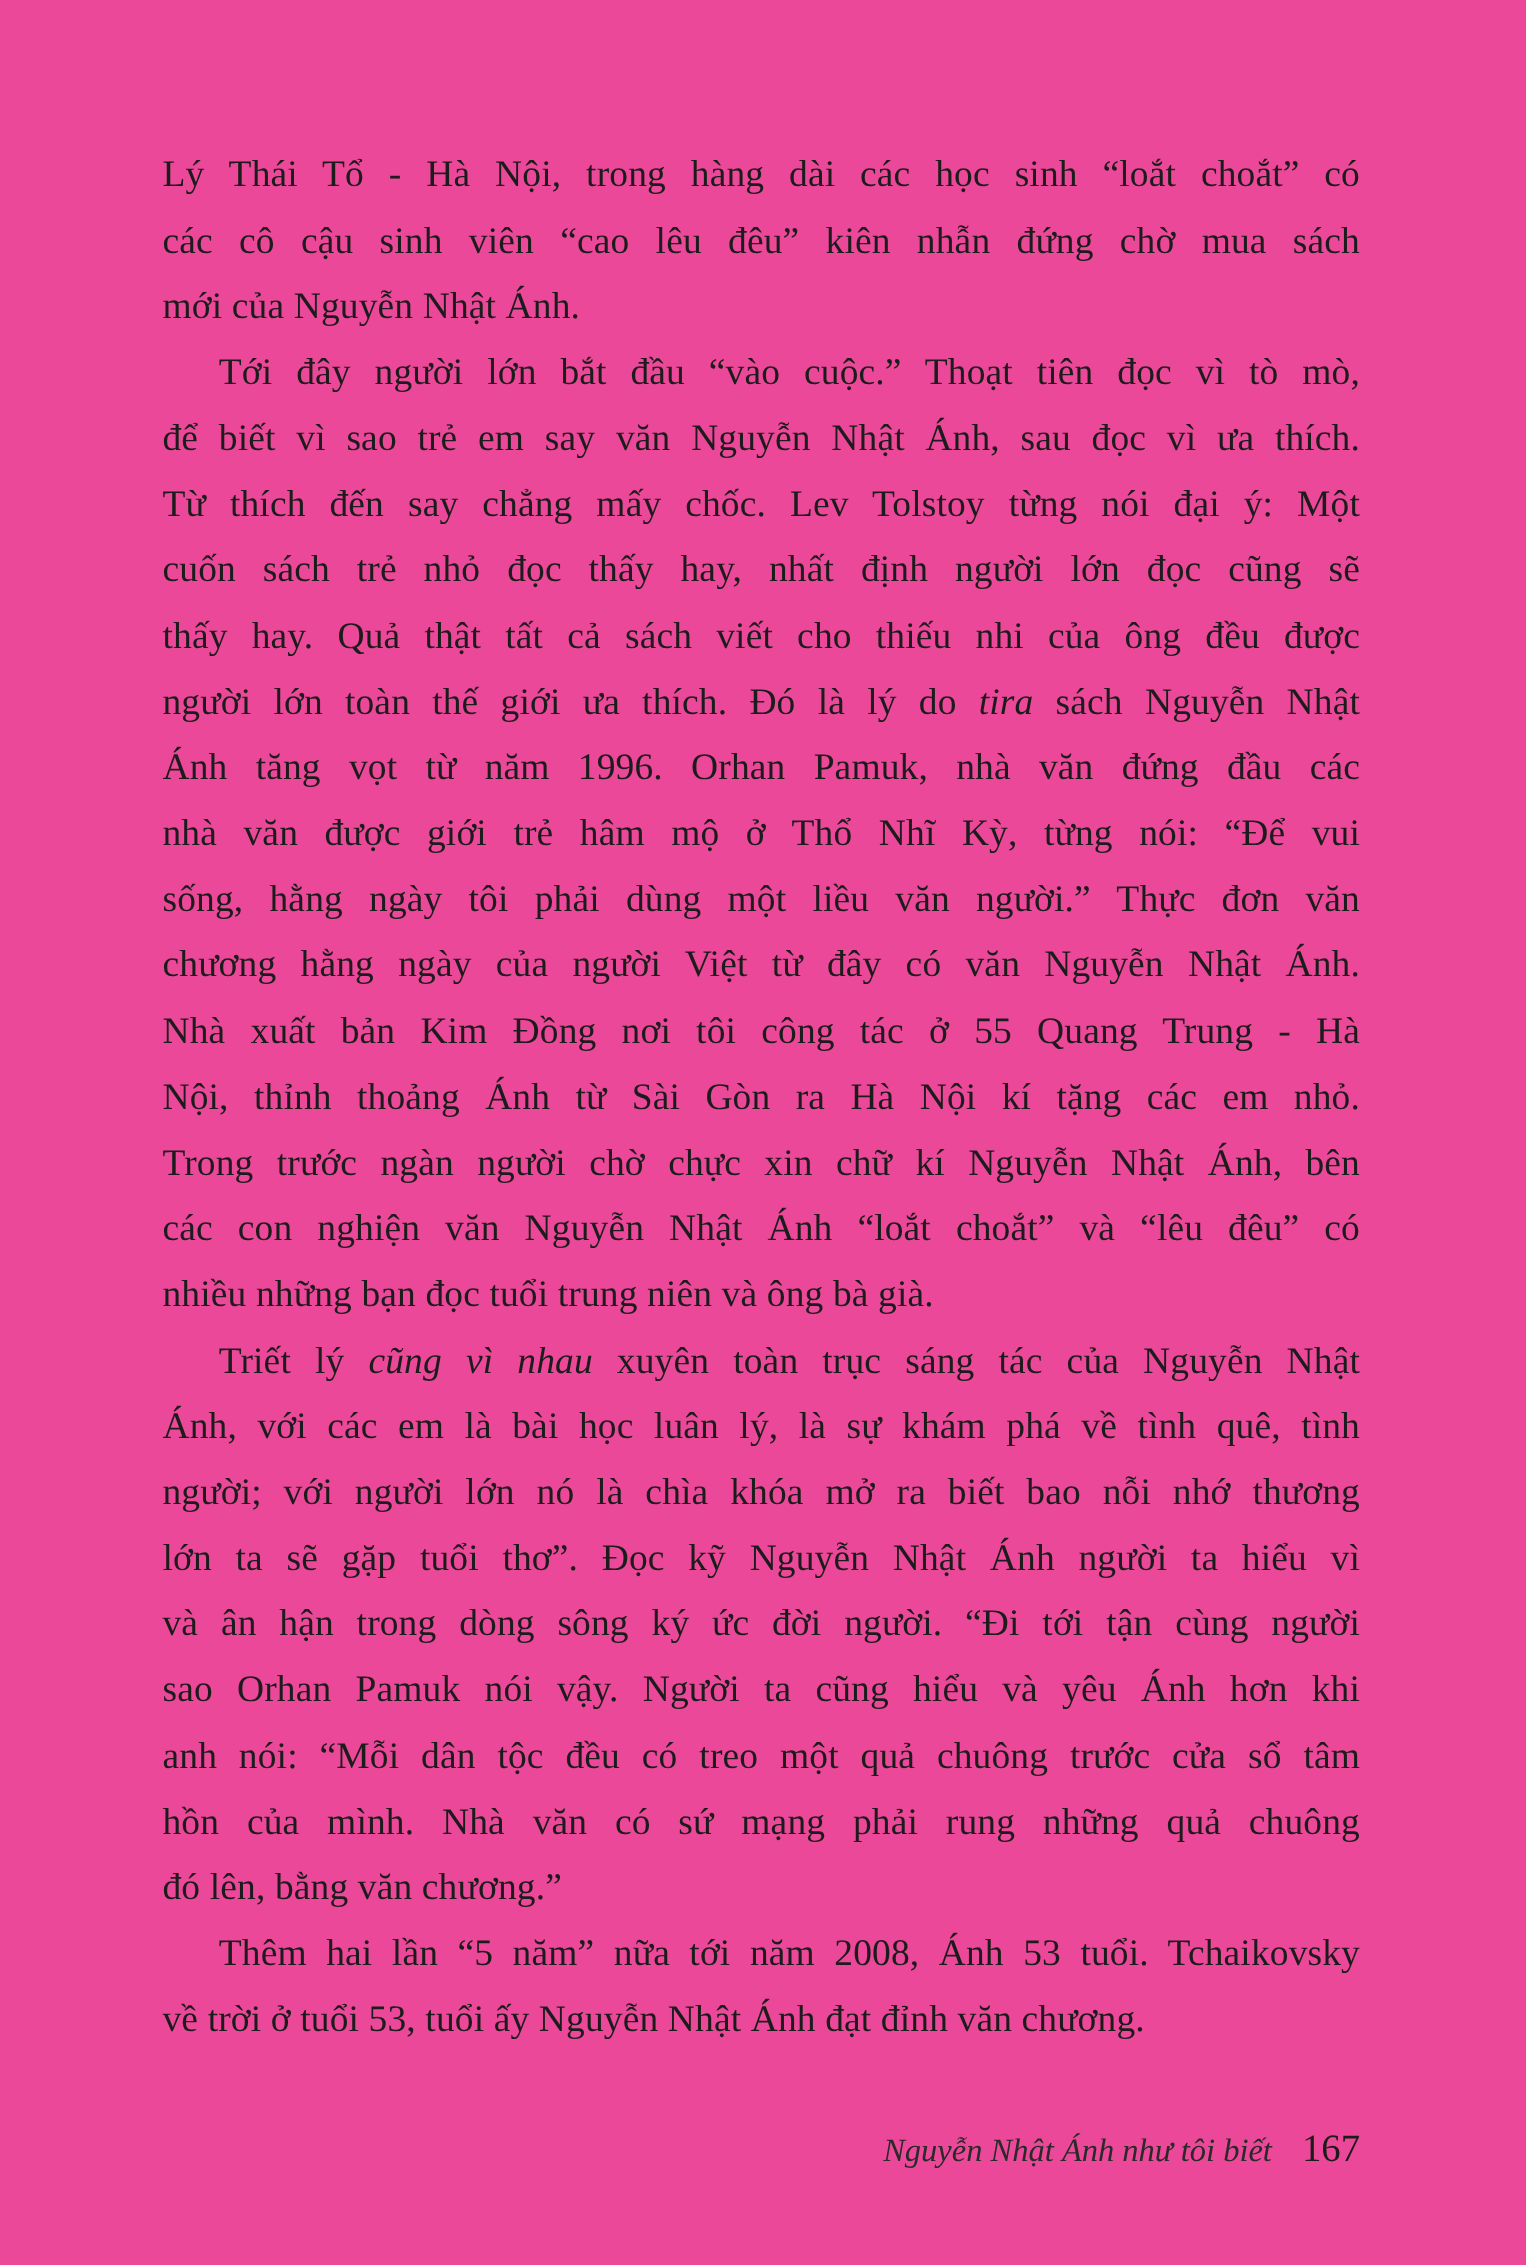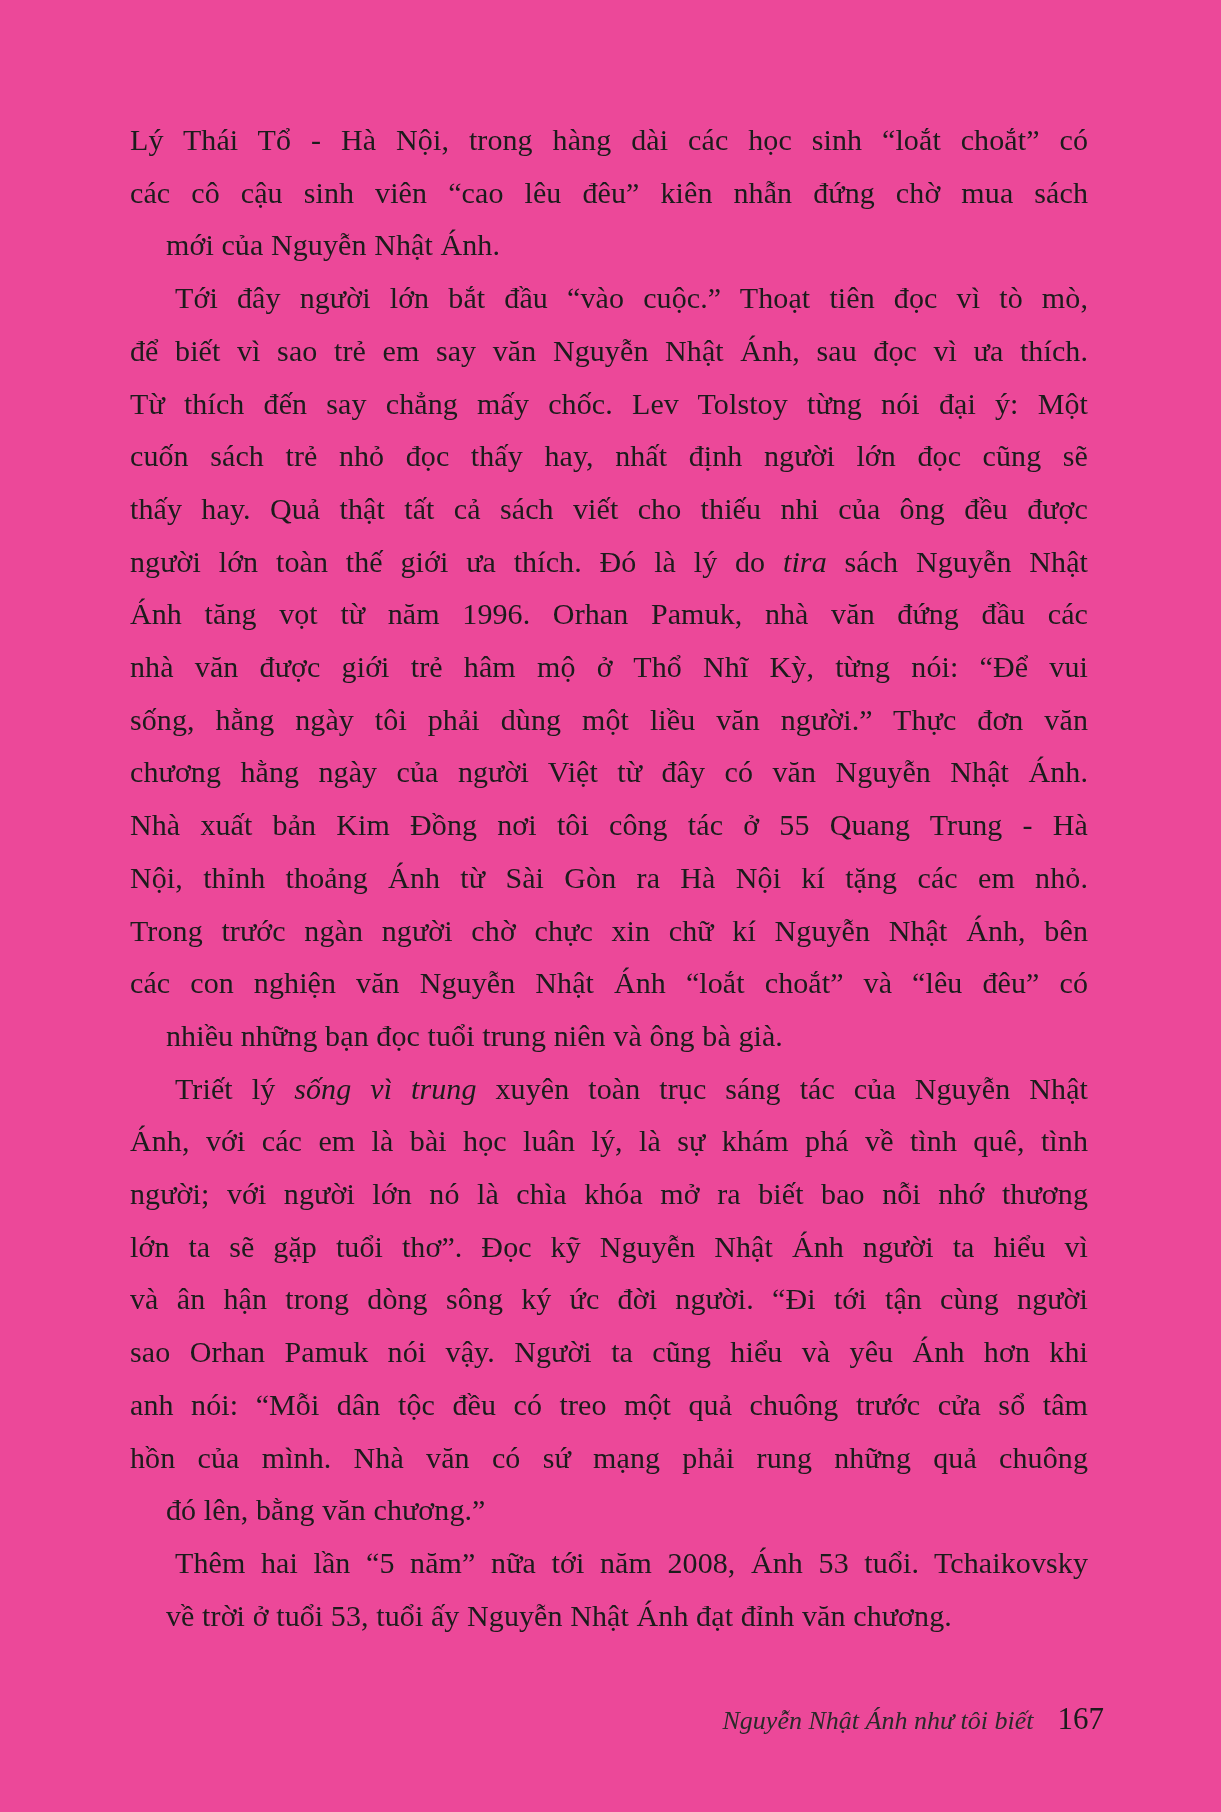--- a/index.html
+++ b/index.html
@@ -31,32 +31,31 @@
   }
   .para {
     margin: 0;
   }
   .line {
     text-align: justify;
     text-align-last: justify;
   }
   .line.para-end {
     text-align-last: left;
-    margin-left: 36px;
   }
   .line.first-indent {
     text-indent: 45px;
   }
   .it {
     font-style: italic;
   }
   .footer {
     position: absolute;
     top: 1698px;
-    left: 146px;
+    left: 130px;
     width: 958px;
     text-align: right;
     white-space: nowrap;
     font-size: 26px;
     line-height: 42px;
     color: #2a2a2a;
   }
   .footer .running-title {
     font-style: italic;
   }
@@ -88,21 +87,21 @@
         <div class="line"><span>nhà văn được giới trẻ hâm mộ ở Thổ Nhĩ Kỳ, từng nói: “Để vui</span></div>
         <div class="line"><span>sống, hằng ngày tôi phải dùng một liều văn người.” Thực đơn văn</span></div>
         <div class="line"><span>chương hằng ngày của người Việt từ đây có văn Nguyễn Nhật Ánh.</span></div>
         <div class="line"><span>Nhà xuất bản Kim Đồng nơi tôi công tác ở 55 Quang Trung - Hà</span></div>
         <div class="line"><span>Nội, thỉnh thoảng Ánh từ Sài Gòn ra Hà Nội kí tặng các em nhỏ.</span></div>
         <div class="line"><span>Trong trước ngàn người chờ chực xin chữ kí Nguyễn Nhật Ánh, bên</span></div>
         <div class="line"><span>các con nghiện văn Nguyễn Nhật Ánh “loắt choắt” và “lêu đêu” có</span></div>
         <div class="line para-end"><span>nhiều những bạn đọc tuổi trung niên và ông bà già.</span></div>
       </div>
       <div class="para">
-        <div class="line first-indent"><span>Triết lý </span><span class="it">sống vì trung</span><span> xuyên toàn trục sáng tác của Nguyễn Nhật</span></div>
+        <div class="line first-indent"><span>Triết lý </span><span class="it">cũng vì nhau</span><span> xuyên toàn trục sáng tác của Nguyễn Nhật</span></div>
         <div class="line"><span>Ánh, với các em là bài học luân lý, là sự khám phá về tình quê, tình</span></div>
         <div class="line"><span>người; với người lớn nó là chìa khóa mở ra biết bao nỗi nhớ thương</span></div>
         <div class="line"><span>lớn ta sẽ gặp tuổi thơ”. Đọc kỹ Nguyễn Nhật Ánh người ta hiểu vì</span></div>
         <div class="line"><span>và ân hận trong dòng sông ký ức đời người. “Đi tới tận cùng người</span></div>
         <div class="line"><span>sao Orhan Pamuk nói vậy. Người ta cũng hiểu và yêu Ánh hơn khi</span></div>
         <div class="line"><span>anh nói: “Mỗi dân tộc đều có treo một quả chuông trước cửa sổ tâm</span></div>
         <div class="line"><span>hồn của mình. Nhà văn có sứ mạng phải rung những quả chuông</span></div>
         <div class="line para-end"><span>đó lên, bằng văn chương.”</span></div>
       </div>
       <div class="para">

